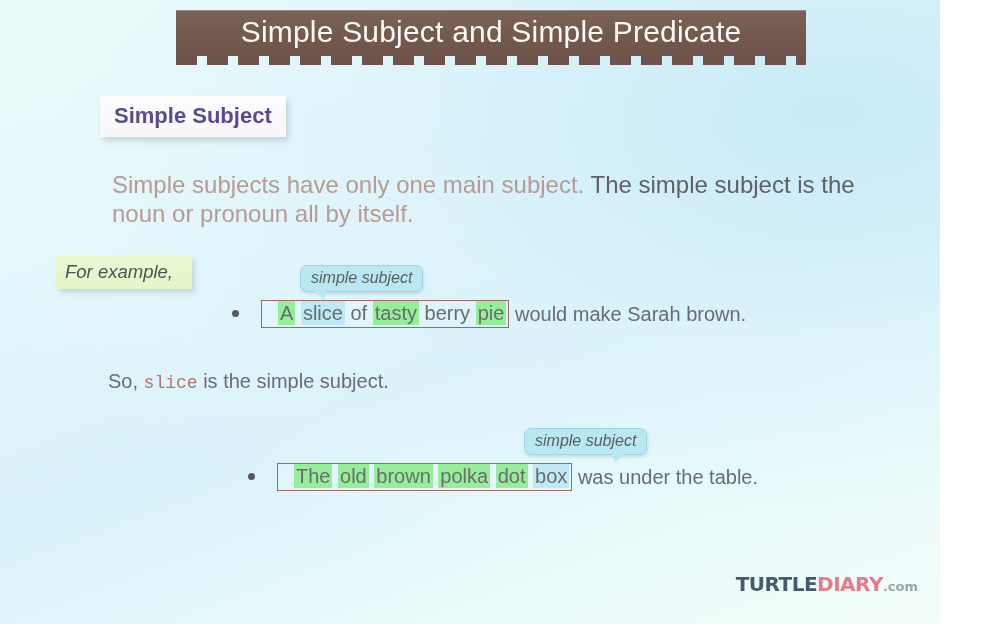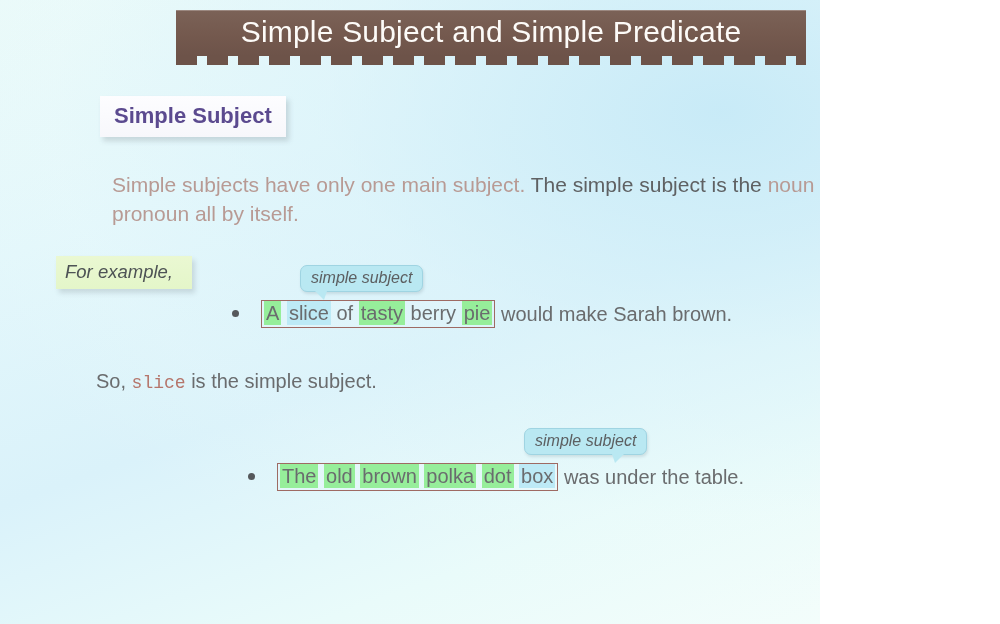--- a/index.html
+++ b/index.html
@@ -5,21 +5,21 @@
 <style>
   html, body {
     margin: 0;
     padding: 0;
   }
   body {
     font-family: "Liberation Sans", sans-serif;
   }
   .slide {
     position: relative;
-    width: 820px;
+    width: 940px;
     height: 624px;
     overflow: hidden;
     background:
       radial-gradient(120% 95% at 88% 18%, rgba(199,234,247,0.95) 0%, rgba(219,243,250,0.55) 40%, rgba(238,251,252,0.15) 68%, rgba(255,255,255,0) 85%),
       linear-gradient(160deg, #eafaf9 0%, #e3f7fb 28%, #daf2fa 55%, #e9fbfa 80%, #f3fdfb 100%);
   }
 
   
   .title-wrap {
     position: absolute;
@@ -58,21 +58,21 @@
     padding: 7px 14px 8px 14px;
     box-shadow: 3px 4px 5px rgba(90,100,110,0.22);
   }
 
   
   .para {
     position: absolute;
     left: 112px;
     top: 170px;
     width: 790px;
-    font-size: 21px;
+    font-size: 24px;
     line-height: 29px;
     color: #7e7f80;
   }
   .para .tan { color: #b89a94; }
   .para .dark { color: #5f6163; }
 
   
   .forex {
     position: absolute;
     left: 56px;
@@ -100,21 +100,21 @@
     height: 7px;
     border-radius: 50%;
     background: #55585b;
     vertical-align: middle;
     margin-right: 22px;
     margin-bottom: 2px;
   }
   .subjbox {
     display: inline-block;
     border: 1px solid #9e6a63;
-    padding: 1px 2px 2px 2px;
+    padding: 1px 2px 2px 16px;
     vertical-align: middle;
     background: rgba(255,255,255,0.10);
     text-align: right;
   }
   .hi-green { background: #96ee9a; padding: 1px 2px; }
   .hi-blue  { background: #bdeaf6; padding: 1px 2px; }
   .tail { vertical-align: middle; }
 
   
   .callout {
@@ -144,21 +144,21 @@
   .callout.c2 .callout-tail {
     right: 22px; bottom: -9px;
     border-left: 3px solid transparent;
     border-right: 9px solid transparent;
     border-top: 9px solid #b9e8f2;
   }
 
   
   .soline {
     position: absolute;
-    left: 96px;
+    left: 108px;
     font-size: 20px;
     color: #6a6c6e;
     white-space: nowrap;
   }
   .soline.s1 { top: 370px; }
   .soline.s2 { top: 532px; }
   .kw {
     color: #b5756b;
     font-family: "Liberation Mono", monospace;
     font-size: 18px;
@@ -213,14 +213,17 @@
   <div class="callout c2">
     <span>simple subject</span>
     <span class="callout-tail"></span>
   </div>
 
   <div class="example ex2">
     <span class="bullet"></span><span class="subjbox"><span class="hi-green">The</span> <span class="hi-green">old</span> <span class="hi-green">brown</span> <span class="hi-green">polka</span> <span class="hi-green">dot</span> <span class="hi-blue">box</span></span><span class="tail"> was under the table.</span>
   </div>
 
 
+  <div class="logo">
+    <span class="t">TURTLE</span><span class="d">DIARY</span><span class="c">.com</span>
+  </div>
 
 </div>
 
 </body></html>

